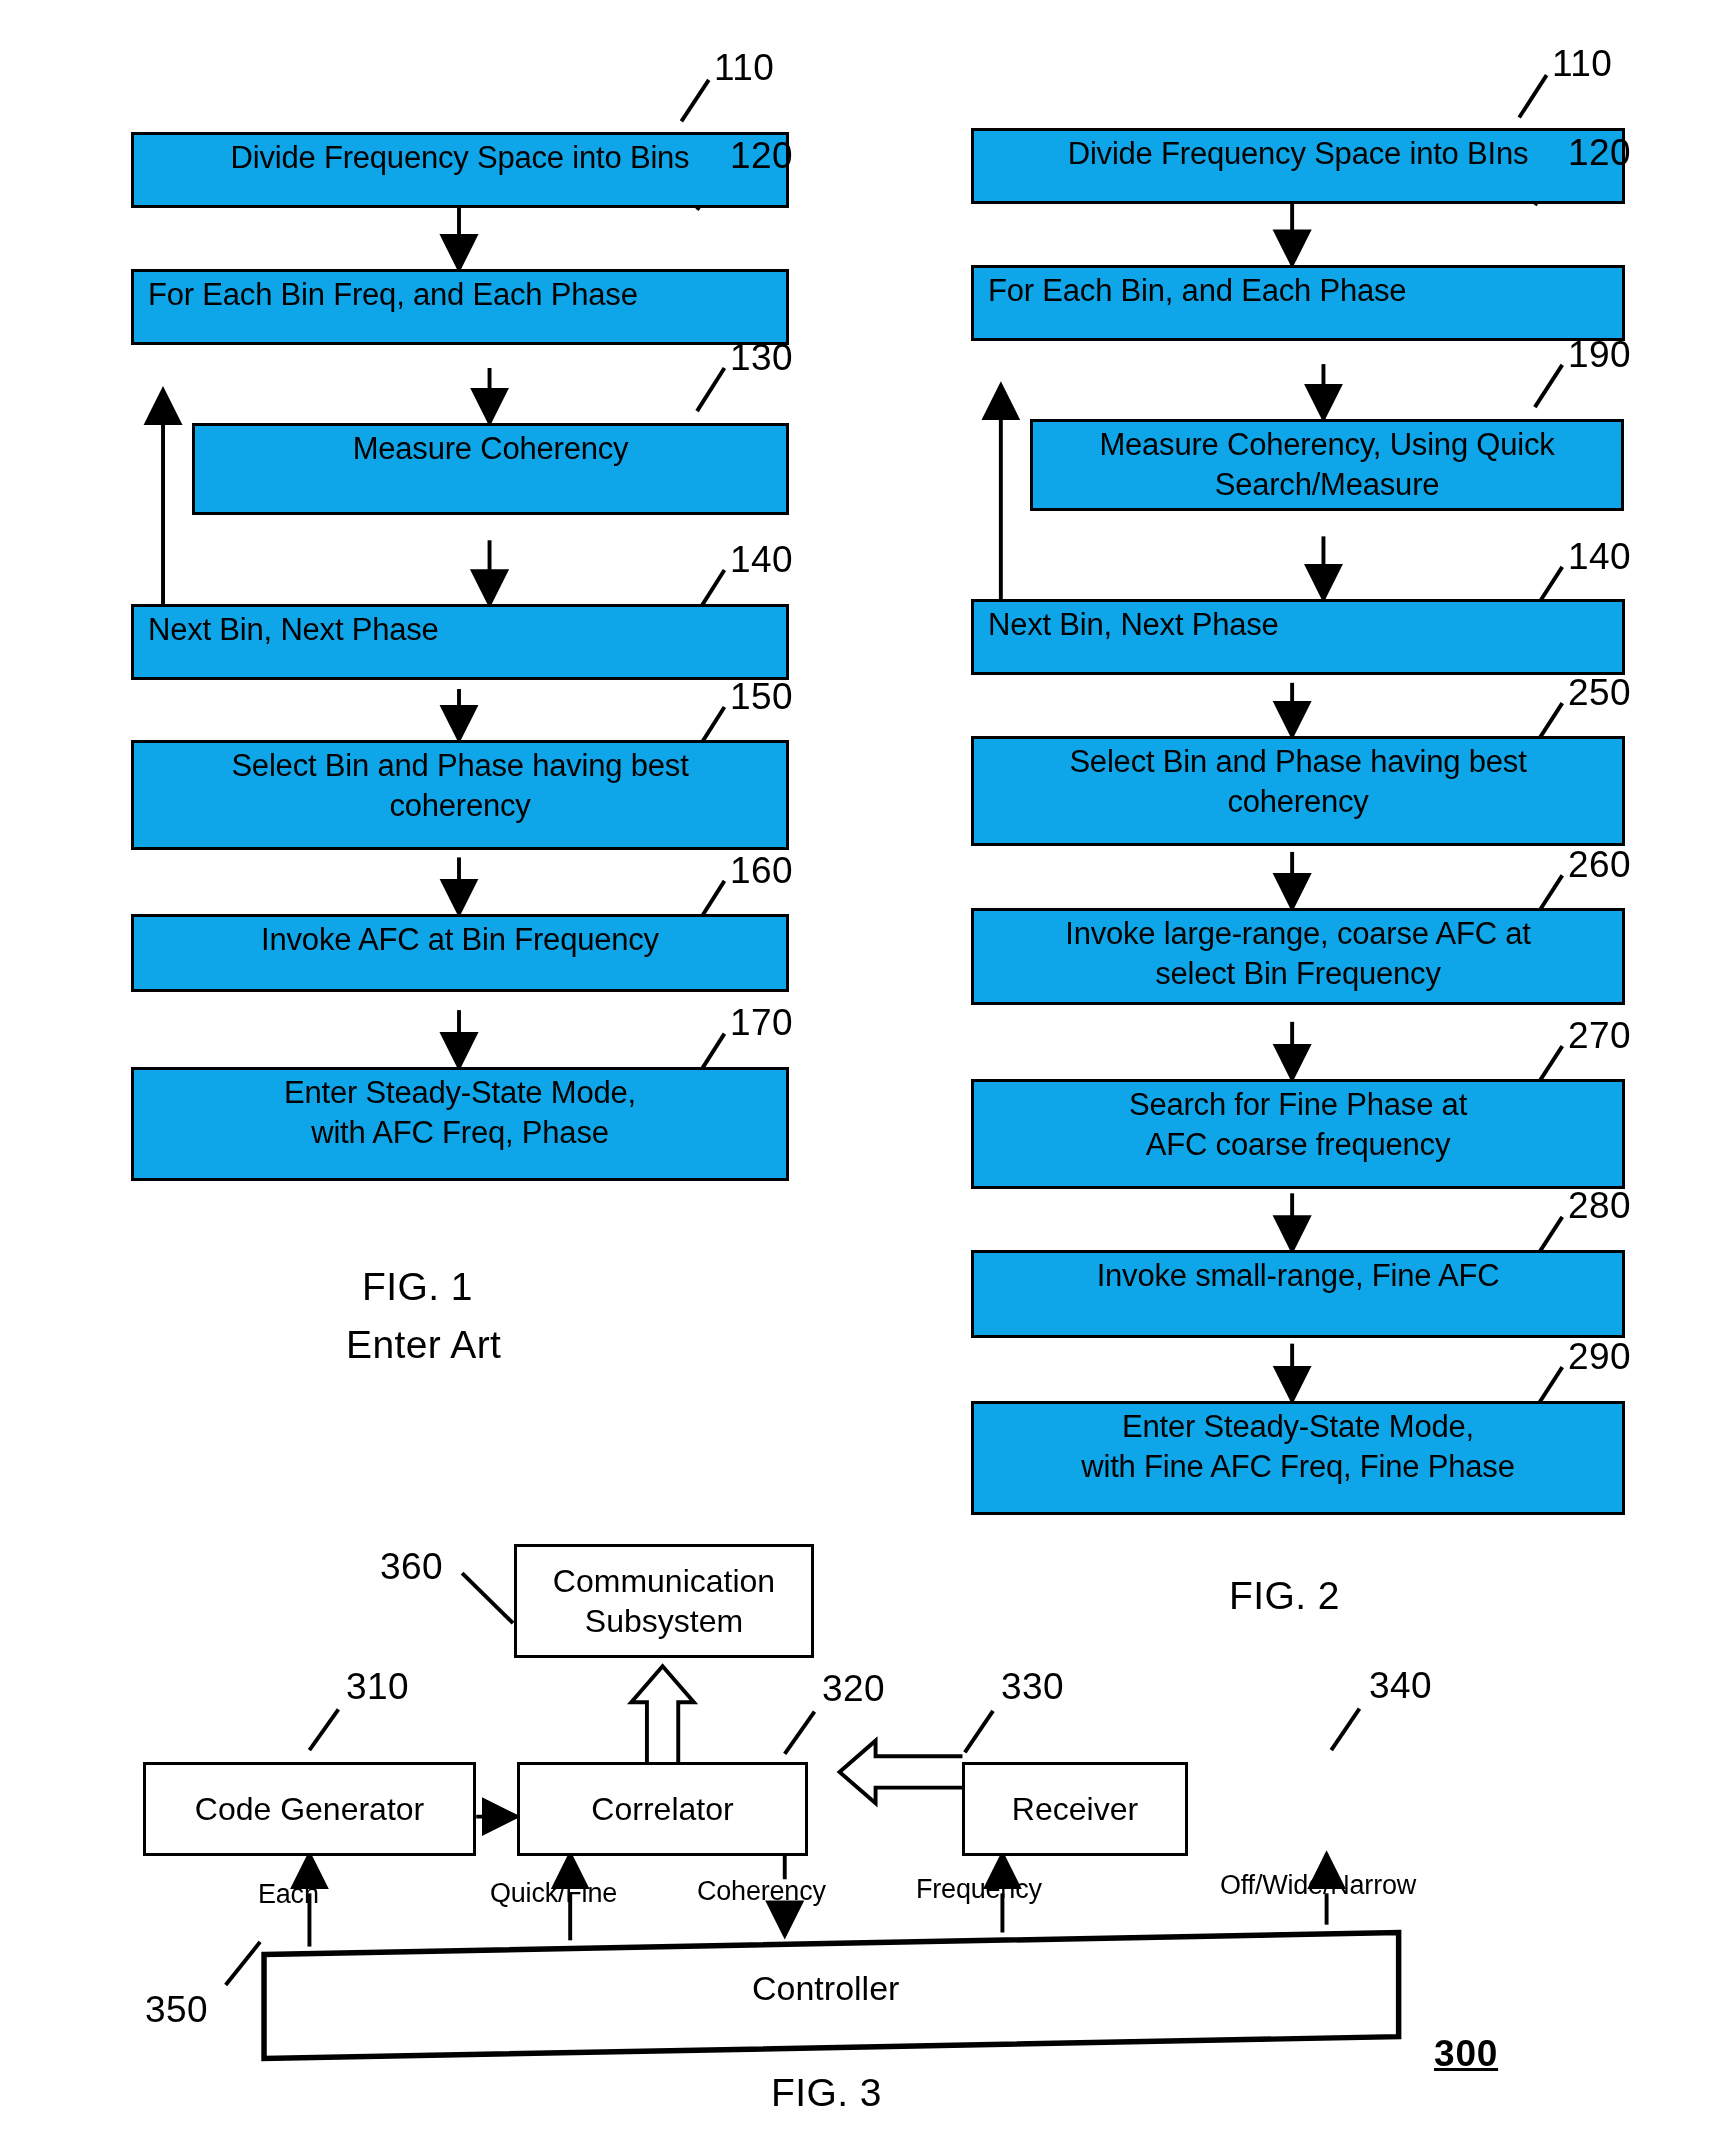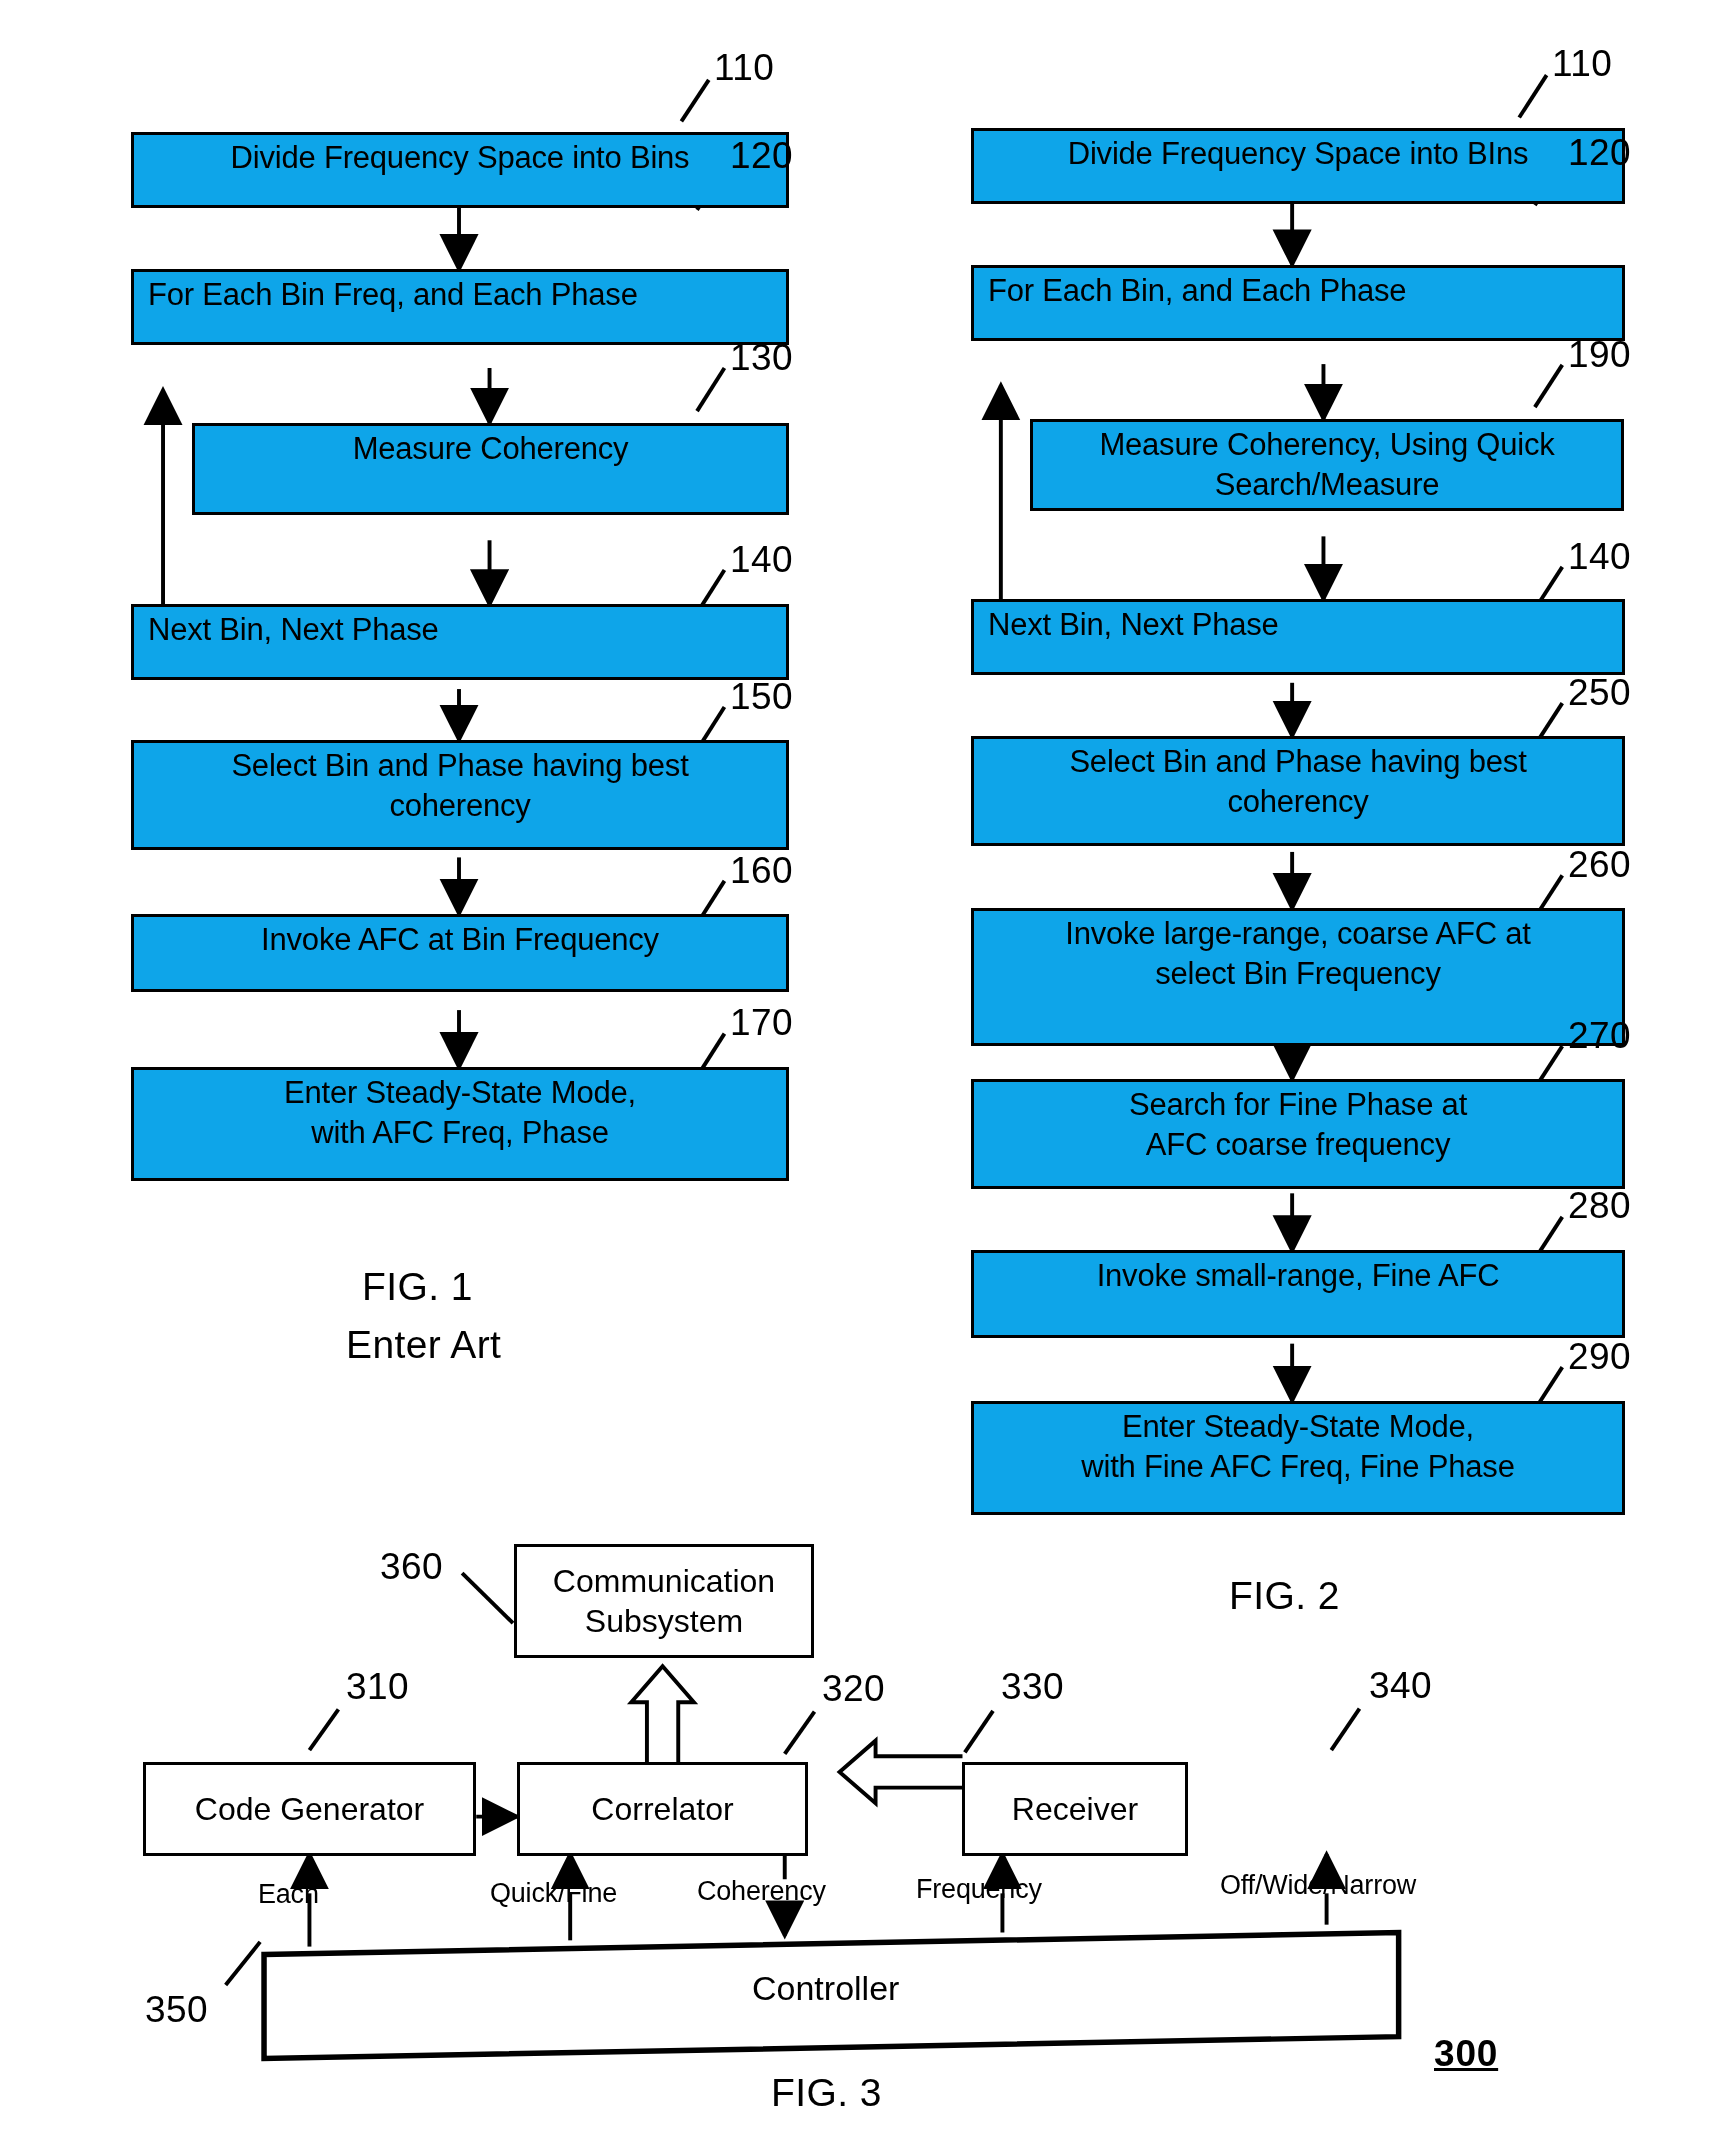--- a/index.html
+++ b/index.html
@@ -263,21 +263,21 @@
   <div class="ref" style="left:1568px; top:536px;">140</div>
 
   <div class="pbox" style="left:971px; top:736px; width:654px; height:110px;">
     <span class="txt">
       <span>Select Bin and Phase having best</span><br>
       <span>coherency</span>
     </span>
   </div>
   <div class="ref" style="left:1568px; top:672px;">250</div>
 
-  <div class="pbox" style="left:971px; top:908px; width:654px; height:138px;">
+  <div class="pbox" style="left:971px; top:908px; width:654px; height:97px;">
     <span class="txt">
       <span>Invoke large-range, coarse AFC at</span><br>
       <span>select Bin Frequency</span>
     </span>
   </div>
   <div class="ref" style="left:1568px; top:844px;">260</div>
 
   <div class="pbox" style="left:971px; top:1079px; width:654px; height:110px;">
     <span class="txt">
       <span>Search for Fine Phase at</span><br>

